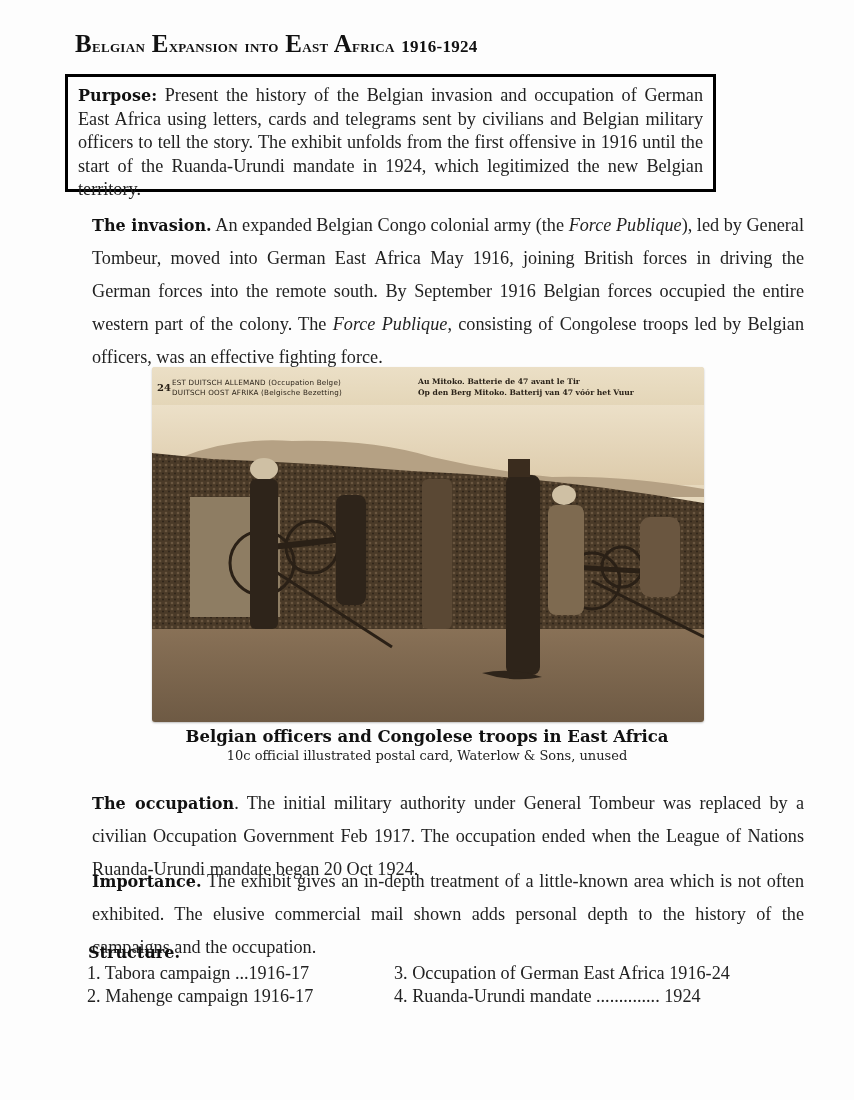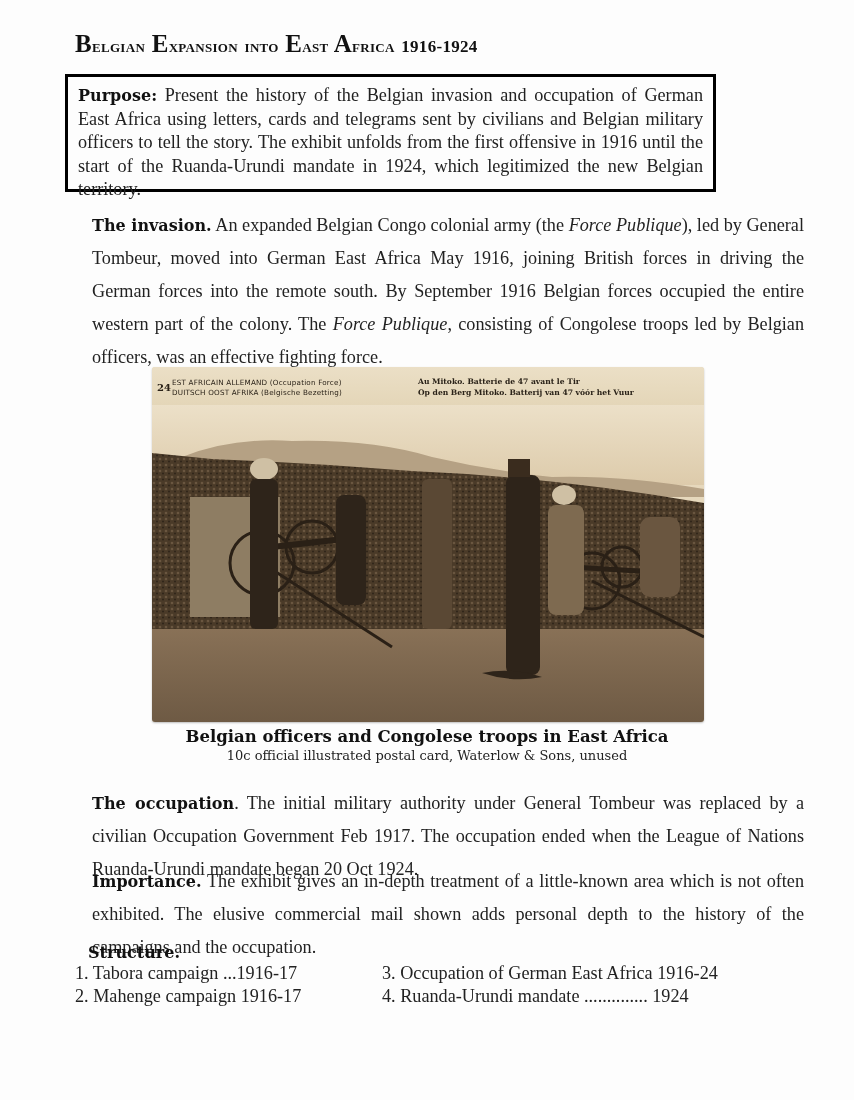--- a/index.html
+++ b/index.html
@@ -46,21 +46,21 @@
   .photo svg { position: absolute; left: 0; top: 0; }
   .caption-title {
     position: absolute; left: 0; width: 854px; top: 727px; text-align: center;
     font-family: "DejaVu Serif", serif; font-weight: bold; font-size: 16.5px; color: #111;
   }
   .caption-sub {
     position: absolute; left: 0; width: 854px; top: 748px; text-align: center;
     font-family: "DejaVu Serif", serif; font-size: 13px; color: #222;
   }
   .structure-title { position: absolute; left: 75px; top: 943px; margin-left: 13px; }
-  .struct-row { position: absolute; font-family: "Liberation Serif", serif; font-size: 18.2px; color: #222; white-space: nowrap; }
+  .struct-row { position: absolute; font-family: "Liberation Serif", serif; font-size: 18.2px; color: #222; white-space: nowrap; margin-left: 12px; }
 </style>
 </head>
 <body>
 
 <div class="title">
   <span><span class="cap">B</span><span class="sc">ELGIAN</span></span>
   <span><span class="cap">E</span><span class="sc">XPANSION</span></span>
   <span><span class="sc">INTO</span></span>
   <span><span class="cap">E</span><span class="sc">AST</span></span>
   <span><span class="cap">A</span><span class="sc">FRICA</span></span>
@@ -117,21 +117,21 @@
       <rect x="354" y="108" width="34" height="200" rx="8"></rect>
       <rect x="356" y="92" width="22" height="18" fill="#3a2c1e"></rect>
       <ellipse cx="412" cy="128" rx="12" ry="10" fill="#cfc0a4"></ellipse>
       <rect x="396" y="138" width="36" height="110" rx="8" fill="#7e6a50"></rect>
       <rect x="488" y="150" width="40" height="80" rx="10" fill="#6a5640"></rect>
     </g>
     <path d="M330,306 Q360,300 390,310 Q360,316 330,306 Z" fill="#2e241a"></path>
   </svg>
   <div class="hdr"></div>
   <div class="num">24</div>
-  <div class="l1">EST AFRICAIN ALLEMAND (Occupation Force)</div>
+  <div class="l1">EST DUITSCH ALLEMAND (Occupation Belge)</div>
   <div class="l2">DUITSCH OOST AFRIKA (Belgische Bezetting)</div>
   <div class="r1">Au Mitoko.  Batterie de 47 avant le Tir</div>
   <div class="r2">Op den Berg Mitoko.  Batterij van 47 vóór het Vuur</div>
 </div>
 
 <div class="caption-title">Belgian officers and Congolese troops in East Africa</div>
 <div class="caption-sub">10c official illustrated postal card, Waterlow &amp; Sons, unused</div>
 
 <div class="para" style="top:787px;">
   <span class="label">The occupation</span><span>. The initial military authority under General Tombeur was replaced by a civilian Occupation Government Feb 1917. The occupation ended when the League of Nations Ruanda-Urundi mandate began 20 Oct 1924.</span>

